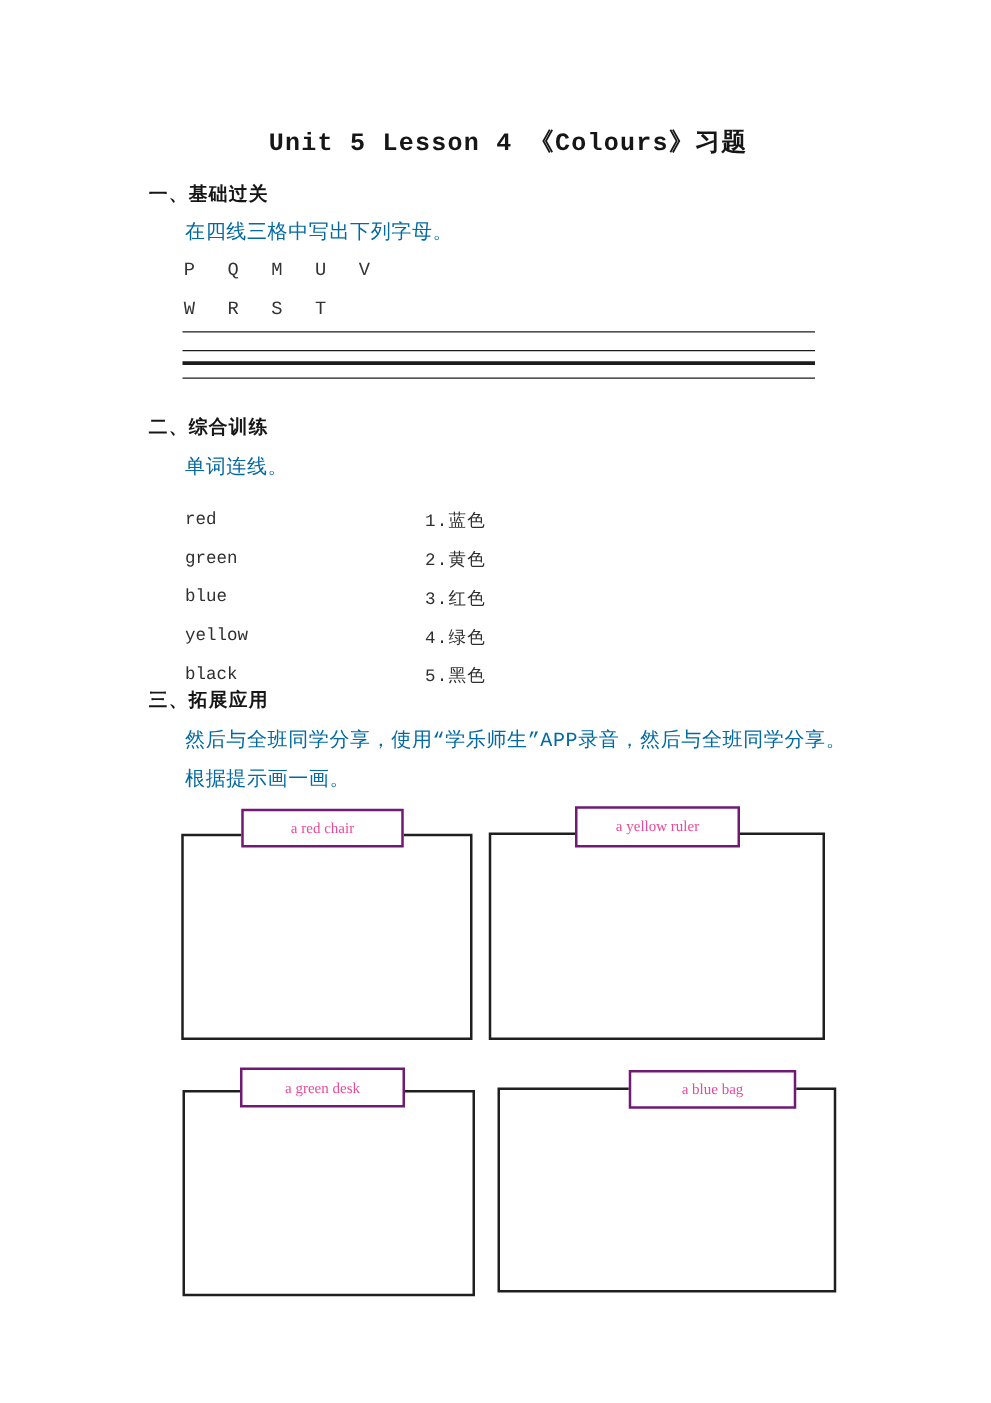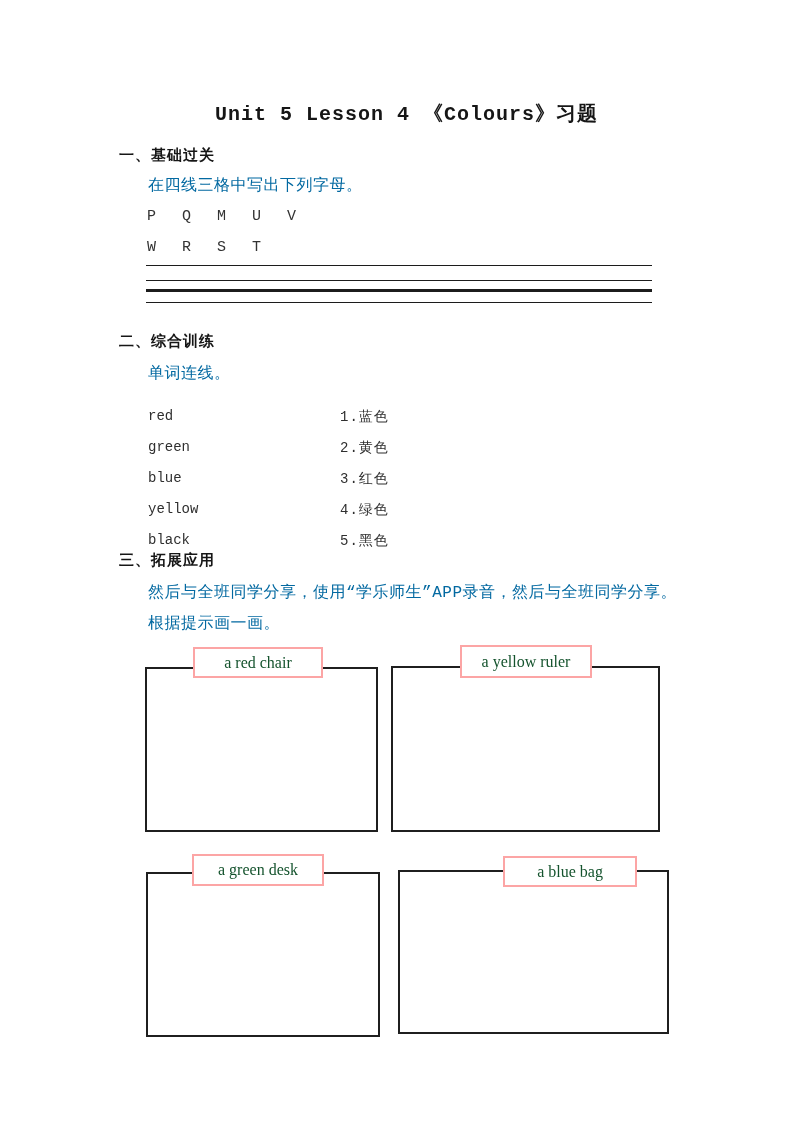--- a/index.html
+++ b/index.html
@@ -45,26 +45,26 @@
     position:absolute; left:192px; top:0; letter-spacing:1px;
   }
   .draw-box {
     position:absolute;
     border:2px solid #1f1f1f;
     box-sizing:border-box;
     background:transparent;
   }
   .box-label {
     position:absolute;
-    border:2px solid #fca5a5;
+    border:2px solid #701a75;
     box-sizing:border-box;
     background:#ffffff;
     display:flex; align-items:center; justify-content:center;
     font-family:"Liberation Serif","DejaVu Serif",serif;
-    font-size:16px; color:#14532d;
+    font-size:12px; color:#ec4899;
   }
 </style>
 </head>
 <body>
 
 <div class="page">
 
   <div class="title">Unit 5 Lesson 4 《Colours》习题</div>
 
   <div class="sec-heading" style="top:146px">一、基础过关</div>

